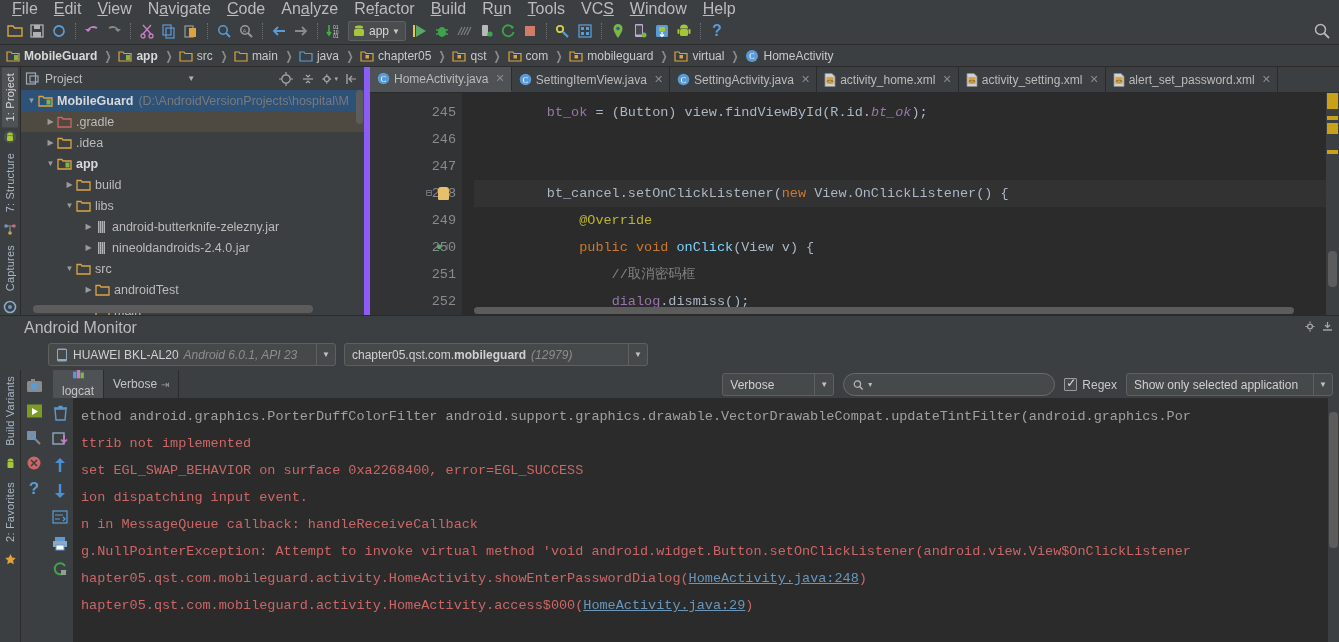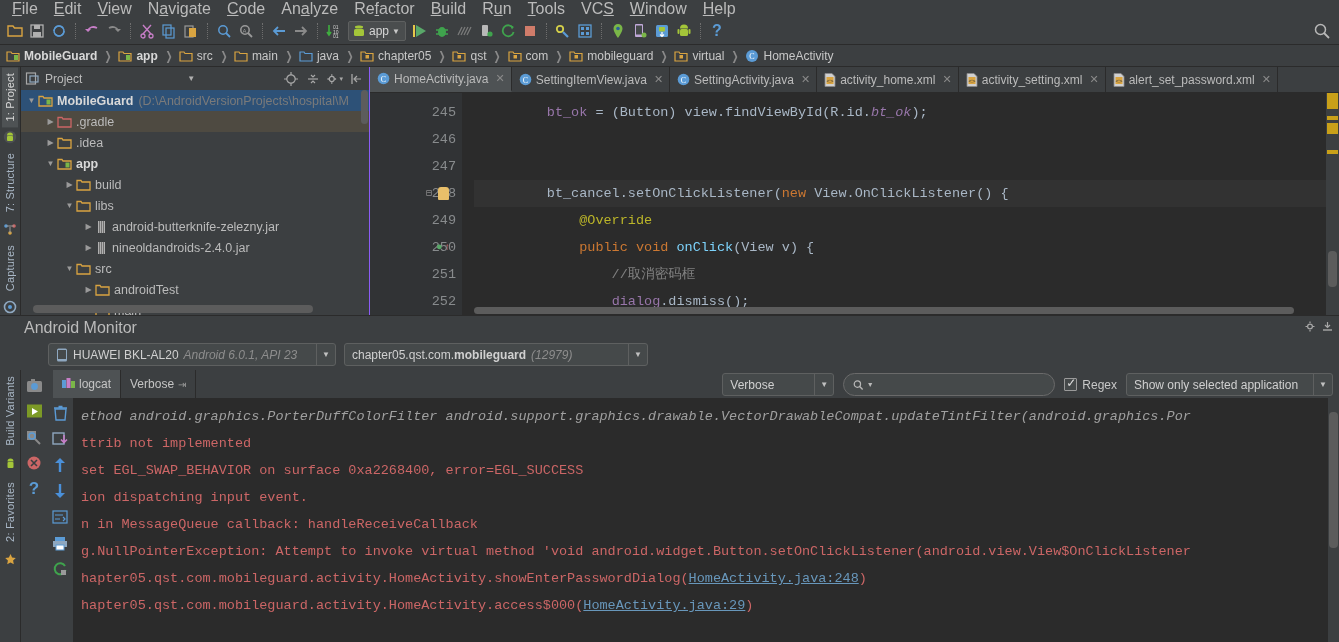--- a/index.html
+++ b/index.html
@@ -82,21 +82,21 @@
   .strip-ico {
     width: 18px; height: 18px; display: flex;
     align-items: center; justify-content: center;
     font-size: 11px; margin: 3px 0;
   }
 
   
   .projpanel {
     width: 349px; background: #3c3f41;
     display: flex; flex-direction: column;
-    border-right: 1px solid #8b5cf6;
+    border-right: 6px solid #8b5cf6;
   }
   .proj-head {
     height: 23px; display: flex; align-items: center;
     padding: 0 4px; background: #3c3f41; gap: 5px;
   }
   .proj-head .ptitle { font-size: 12px; color: #bbbbbb; flex: 0 0 auto; }
   .proj-head .spacer { flex: 1; }
   .proj-head .hico {
     width: 17px; height: 17px; display: flex;
     align-items: center; justify-content: center; font-size: 12px;
@@ -253,21 +253,21 @@
   }
   .mon-main { flex: 1; display: flex; flex-direction: column; min-width: 0; }
   .logtabs {
     height: 28px; display: flex; align-items: stretch;
     background: #3c3f41; padding-left: 6px; position: relative;
   }
   .ltab {
     display: flex; align-items: center; gap: 4px; padding: 0 9px;
     font-size: 12px; color: #c4c4c4; border-right: 1px solid #2b2b2b;
   }
-  .ltab.active { background: #4e5254; }
+  .ltab.active { background: #4e5254; flex-direction: column; }
   .filters {
     position: absolute; right: 6px; top: 3px;
     display: flex; align-items: center; gap: 9px;
   }
   .searchbox {
     width: 212px; height: 23px; border: 1px solid #6a6a6a;
     border-radius: 12px; background: #45494a;
     display: flex; align-items: center; padding: 0 9px; gap: 3px;
   }
   .searchbox input {
@@ -289,21 +289,21 @@
   }
   .logarea {
     flex: 1; background: #2b2b2b; position: relative;
     overflow: hidden; padding-top: 5px;
     font-family: "Liberation Mono", monospace; font-size: 13.5px;
   }
   .logline {
     height: 27px; line-height: 27px; white-space: pre;
     color: #cc6666; padding-left: 8px;
   }
-  .logline.grey { color: #a0a0a0; font-style: italic; }
+  .logline.grey { color: #a0a0a0; }
   .loglink { color: #6897bb; text-decoration: underline; }
   .log-vscroll {
     position: absolute; right: 0; top: 0; bottom: 0;
     width: 11px; background: #3c3f41;
   }
   .log-thumb {
     position: absolute; right: 1px; width: 9px; background: #5c5c5c;
     border-radius: 4px;
   }
   svg { display: block; }

